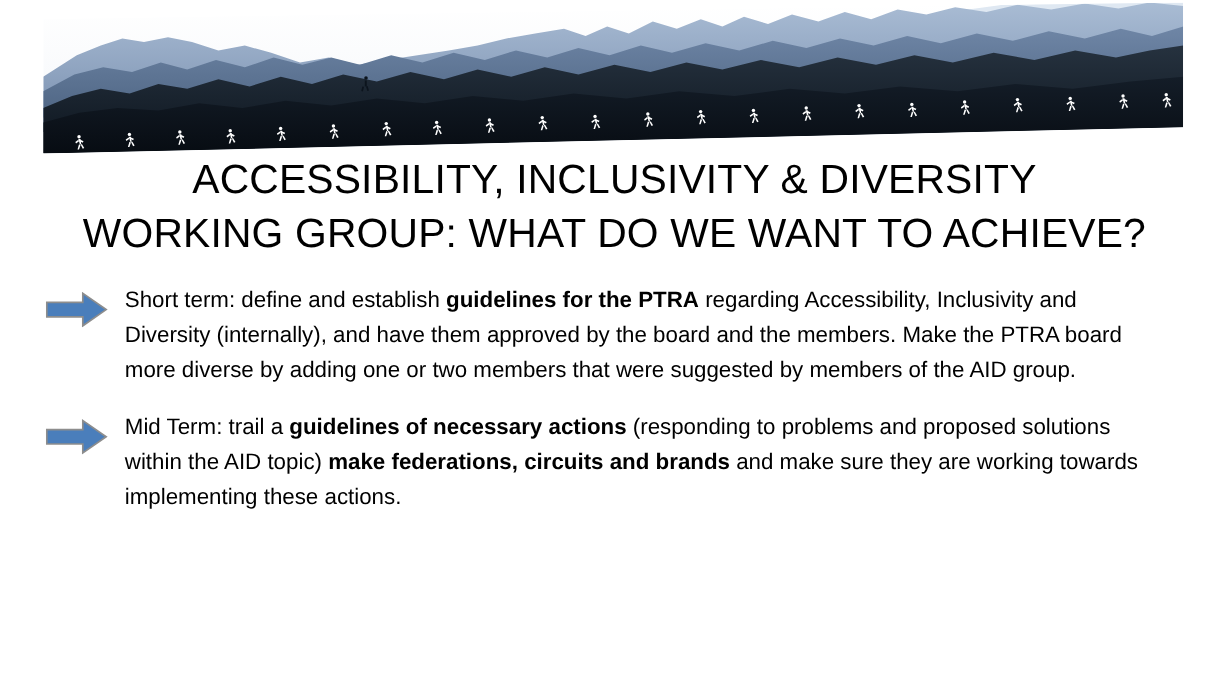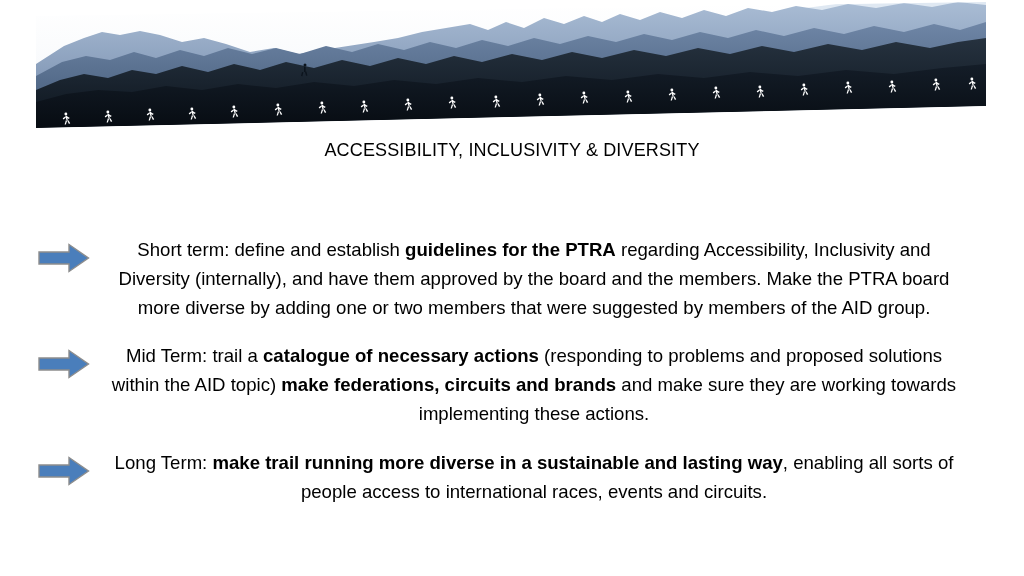--- a/index.html
+++ b/index.html
@@ -28,21 +28,21 @@
 
   
   #title-block {
     position: absolute;
     left: 0;
     top: 128px;
     width: 1024px;
     text-align: center;
   }
   .title-line {
-    font-size: 18px;
+    font-size: 34px;
     line-height: 45px;
     letter-spacing: 0.15px;
     color: #000000;
     white-space: nowrap;
   }
 
   
   #bullets {
     position: absolute;
     left: 0;
@@ -60,21 +60,21 @@
     left: 38px;
     top: 7px;
     width: 52px;
     height: 30px;
   }
   .bullet-arrow svg { display: block; }
   .bullet-text {
     font-size: 18.6px;
     line-height: 28.8px;
     color: #000000;
-    text-align: center;
+    text-align: left;
   }
   .bullet-text b { font-weight: bold; }
 
   
   #row-0 { margin-bottom: 20px; }
   #row-1 { margin-bottom: 20px; }
   #row-2 { margin-bottom: 0; }
 </style>
 </head>
 <body>
@@ -330,44 +330,37 @@
           <path d="M2,4 L-2,7 L-1,9 L3,6 Z"></path>
             <path d="M5,4 L9,6 L8,8 L4,6 Z"></path>
         </g>
       </g>
     </g>
   </svg>
 </div>
 
 <div id="title-block">
   <div class="title-line">ACCESSIBILITY, INCLUSIVITY &amp; DIVERSITY</div>
+  <div class="title-line">WORKING GROUP: WHAT DO WE WANT TO ACHIEVE?</div>
 </div>
 
 <div id="bullets">
 
   <div class="bullet-row" id="row-0">
     <span class="bullet-arrow">
       <svg width="52" height="30" viewBox="0 0 52 30" xmlns="http://www.w3.org/2000/svg">
         <path d="M1,9 L31,9 L31,1.5 L50.5,15 L31,28.5 L31,21 L1,21 Z" fill="#4a7ebb" stroke="#8d8d8d" stroke-width="1.4" stroke-linejoin="miter"></path>
       </svg>
     </span>
     <div class="bullet-text"><span>Short term: define and establish </span><b>guidelines for the PTRA</b><span> regarding Accessibility, Inclusivity and Diversity (internally), and have them approved by the board and the members. Make the PTRA board more diverse by adding one or two members that were suggested by members of the AID group.</span></div>
   </div>
 
   <div class="bullet-row" id="row-1">
     <span class="bullet-arrow">
       <svg width="52" height="30" viewBox="0 0 52 30" xmlns="http://www.w3.org/2000/svg">
         <path d="M1,9 L31,9 L31,1.5 L50.5,15 L31,28.5 L31,21 L1,21 Z" fill="#4a7ebb" stroke="#8d8d8d" stroke-width="1.4" stroke-linejoin="miter"></path>
       </svg>
     </span>
-    <div class="bullet-text"><span>Mid Term: trail a </span><b>catalogue of necessary actions</b><span> (responding to problems and proposed solutions within the AID topic) </span><b>make federations, circuits and brands</b><span> and make sure they are working towards implementing these actions.</span></div>
+    <div class="bullet-text"><span>Mid Term: trail a </span><b>guidelines of necessary actions</b><span> (responding to problems and proposed solutions within the AID topic) </span><b>make federations, circuits and brands</b><span> and make sure they are working towards implementing these actions.</span></div>
   </div>
 
-  <div class="bullet-row" id="row-2">
-    <span class="bullet-arrow">
-      <svg width="52" height="30" viewBox="0 0 52 30" xmlns="http://www.w3.org/2000/svg">
-        <path d="M1,9 L31,9 L31,1.5 L50.5,15 L31,28.5 L31,21 L1,21 Z" fill="#4a7ebb" stroke="#8d8d8d" stroke-width="1.4" stroke-linejoin="miter"></path>
-      </svg>
-    </span>
-    <div class="bullet-text"><span>Long Term: </span><b>make trail running more diverse in a sustainable and lasting way</b><span>, enabling all sorts of people access to international races, events and circuits.</span></div>
-  </div>
 
 </div>
 
 </body></html>

